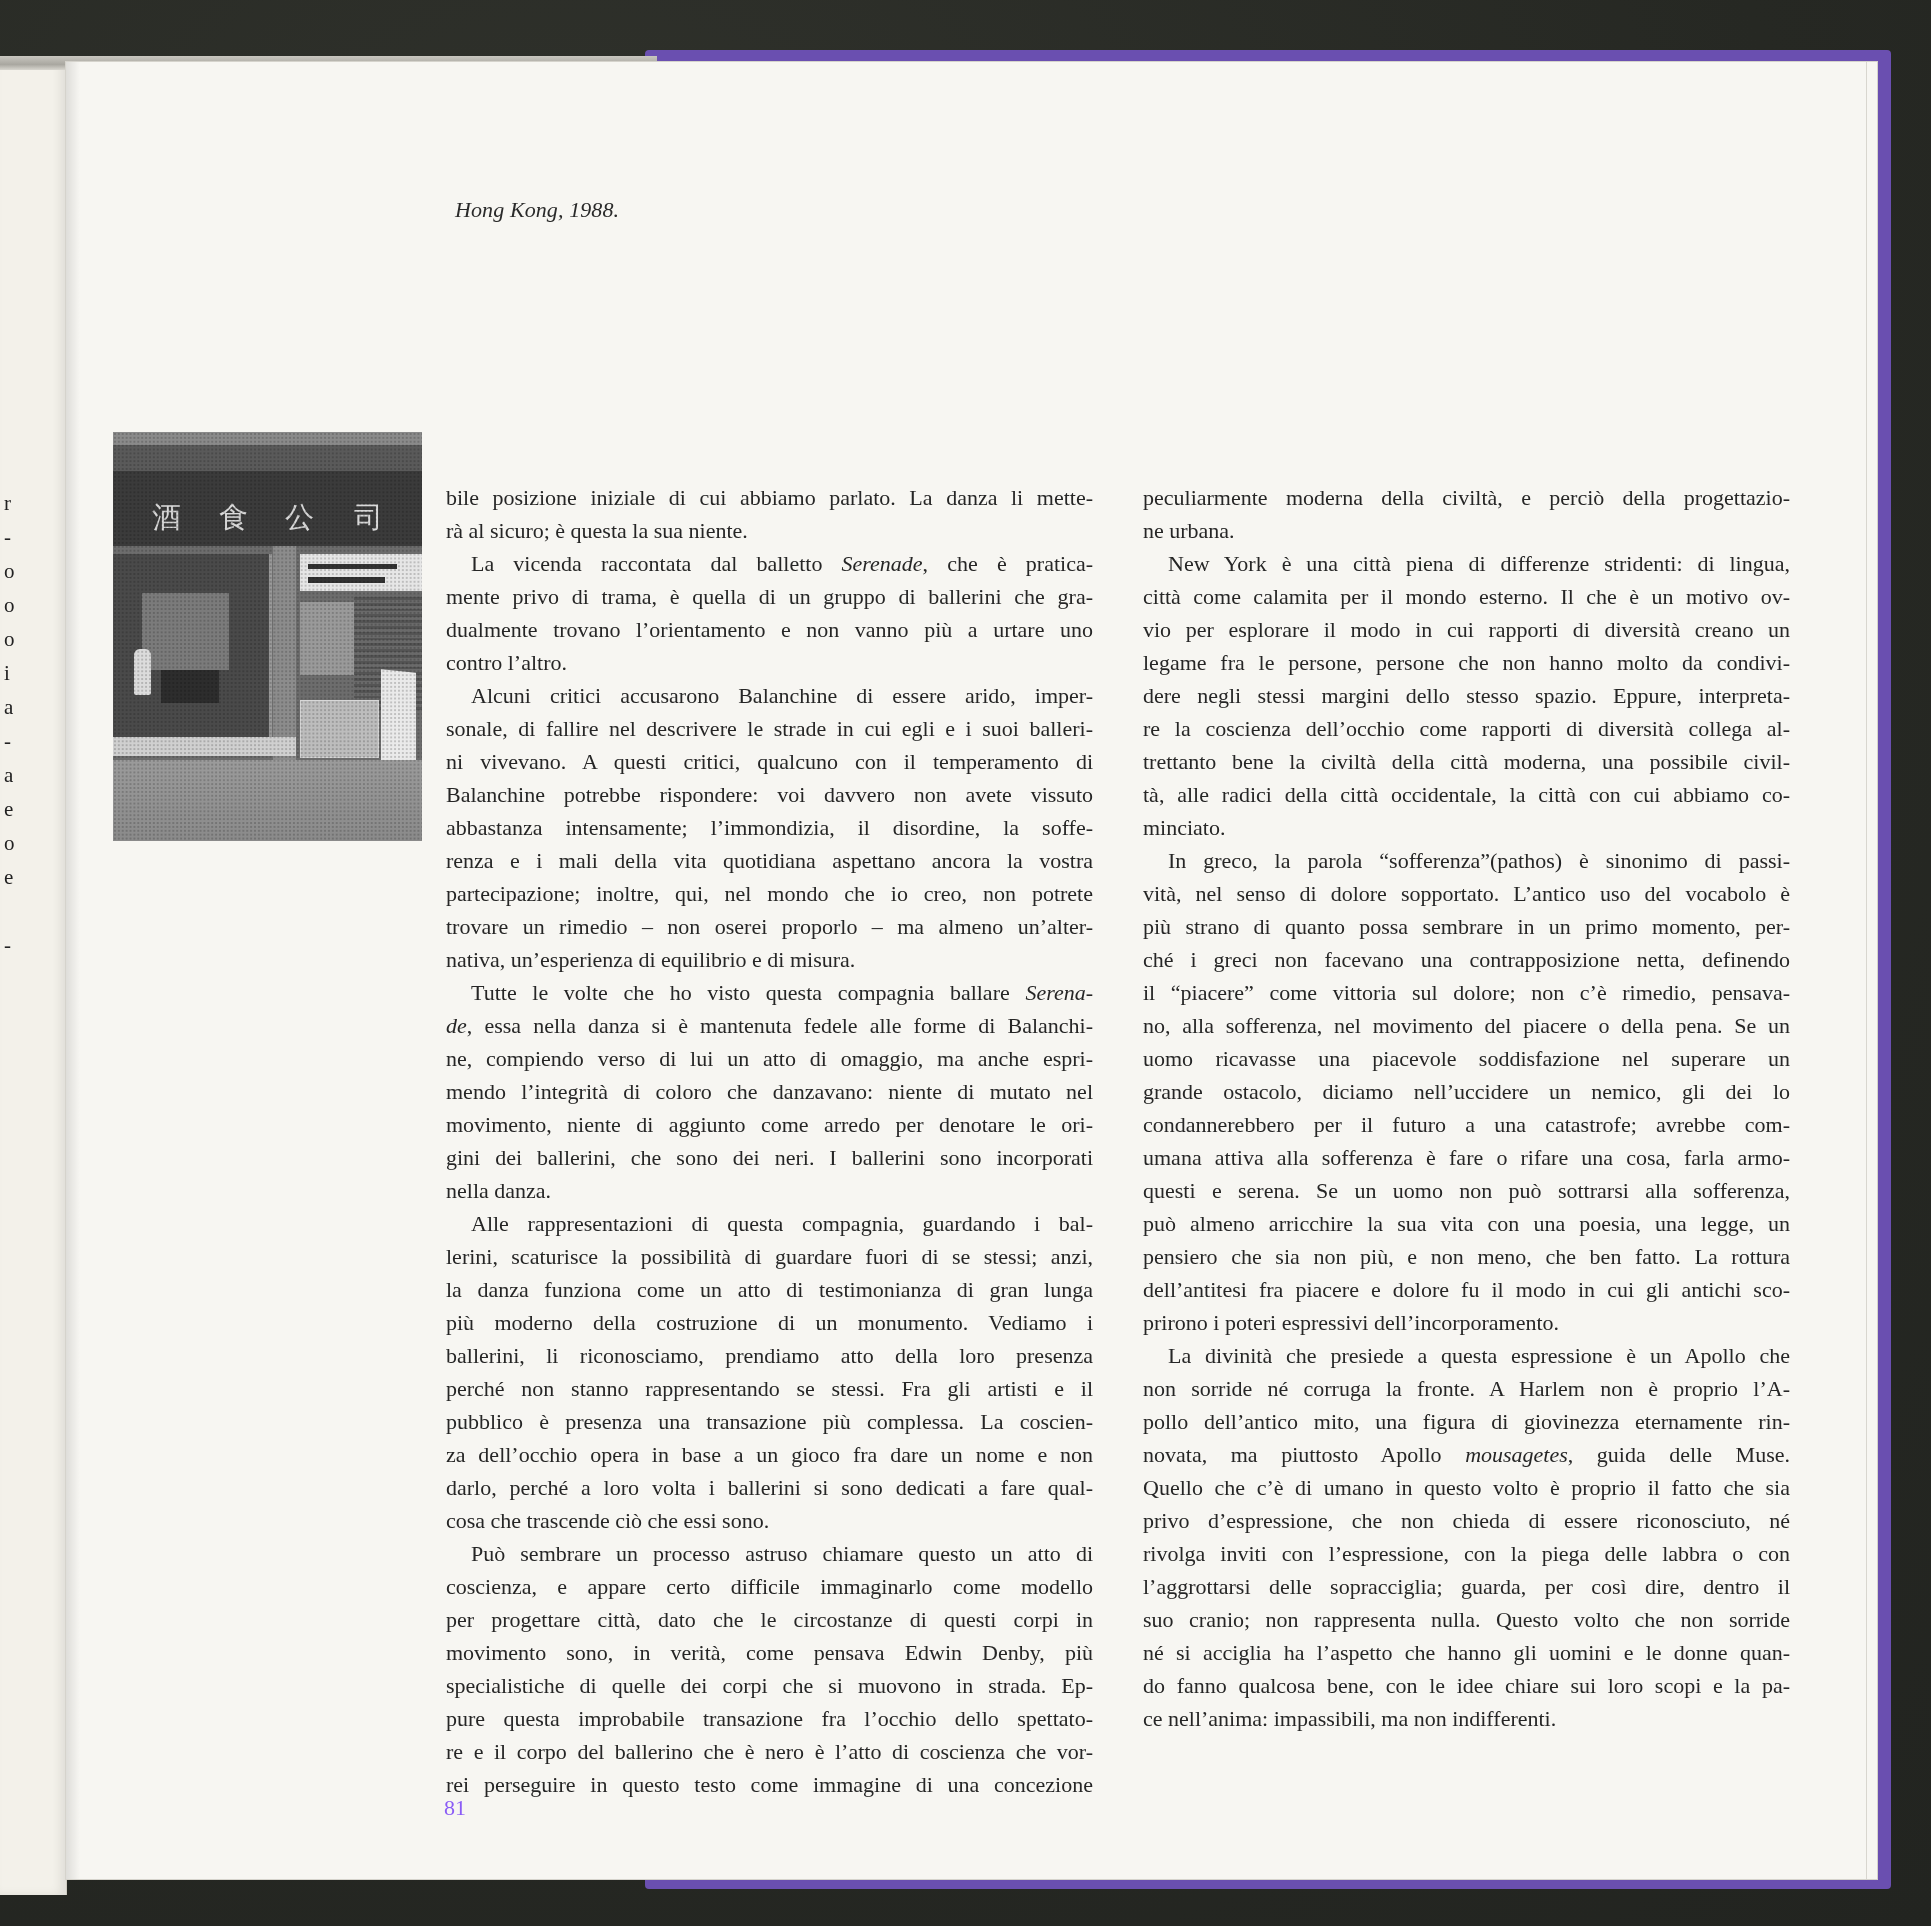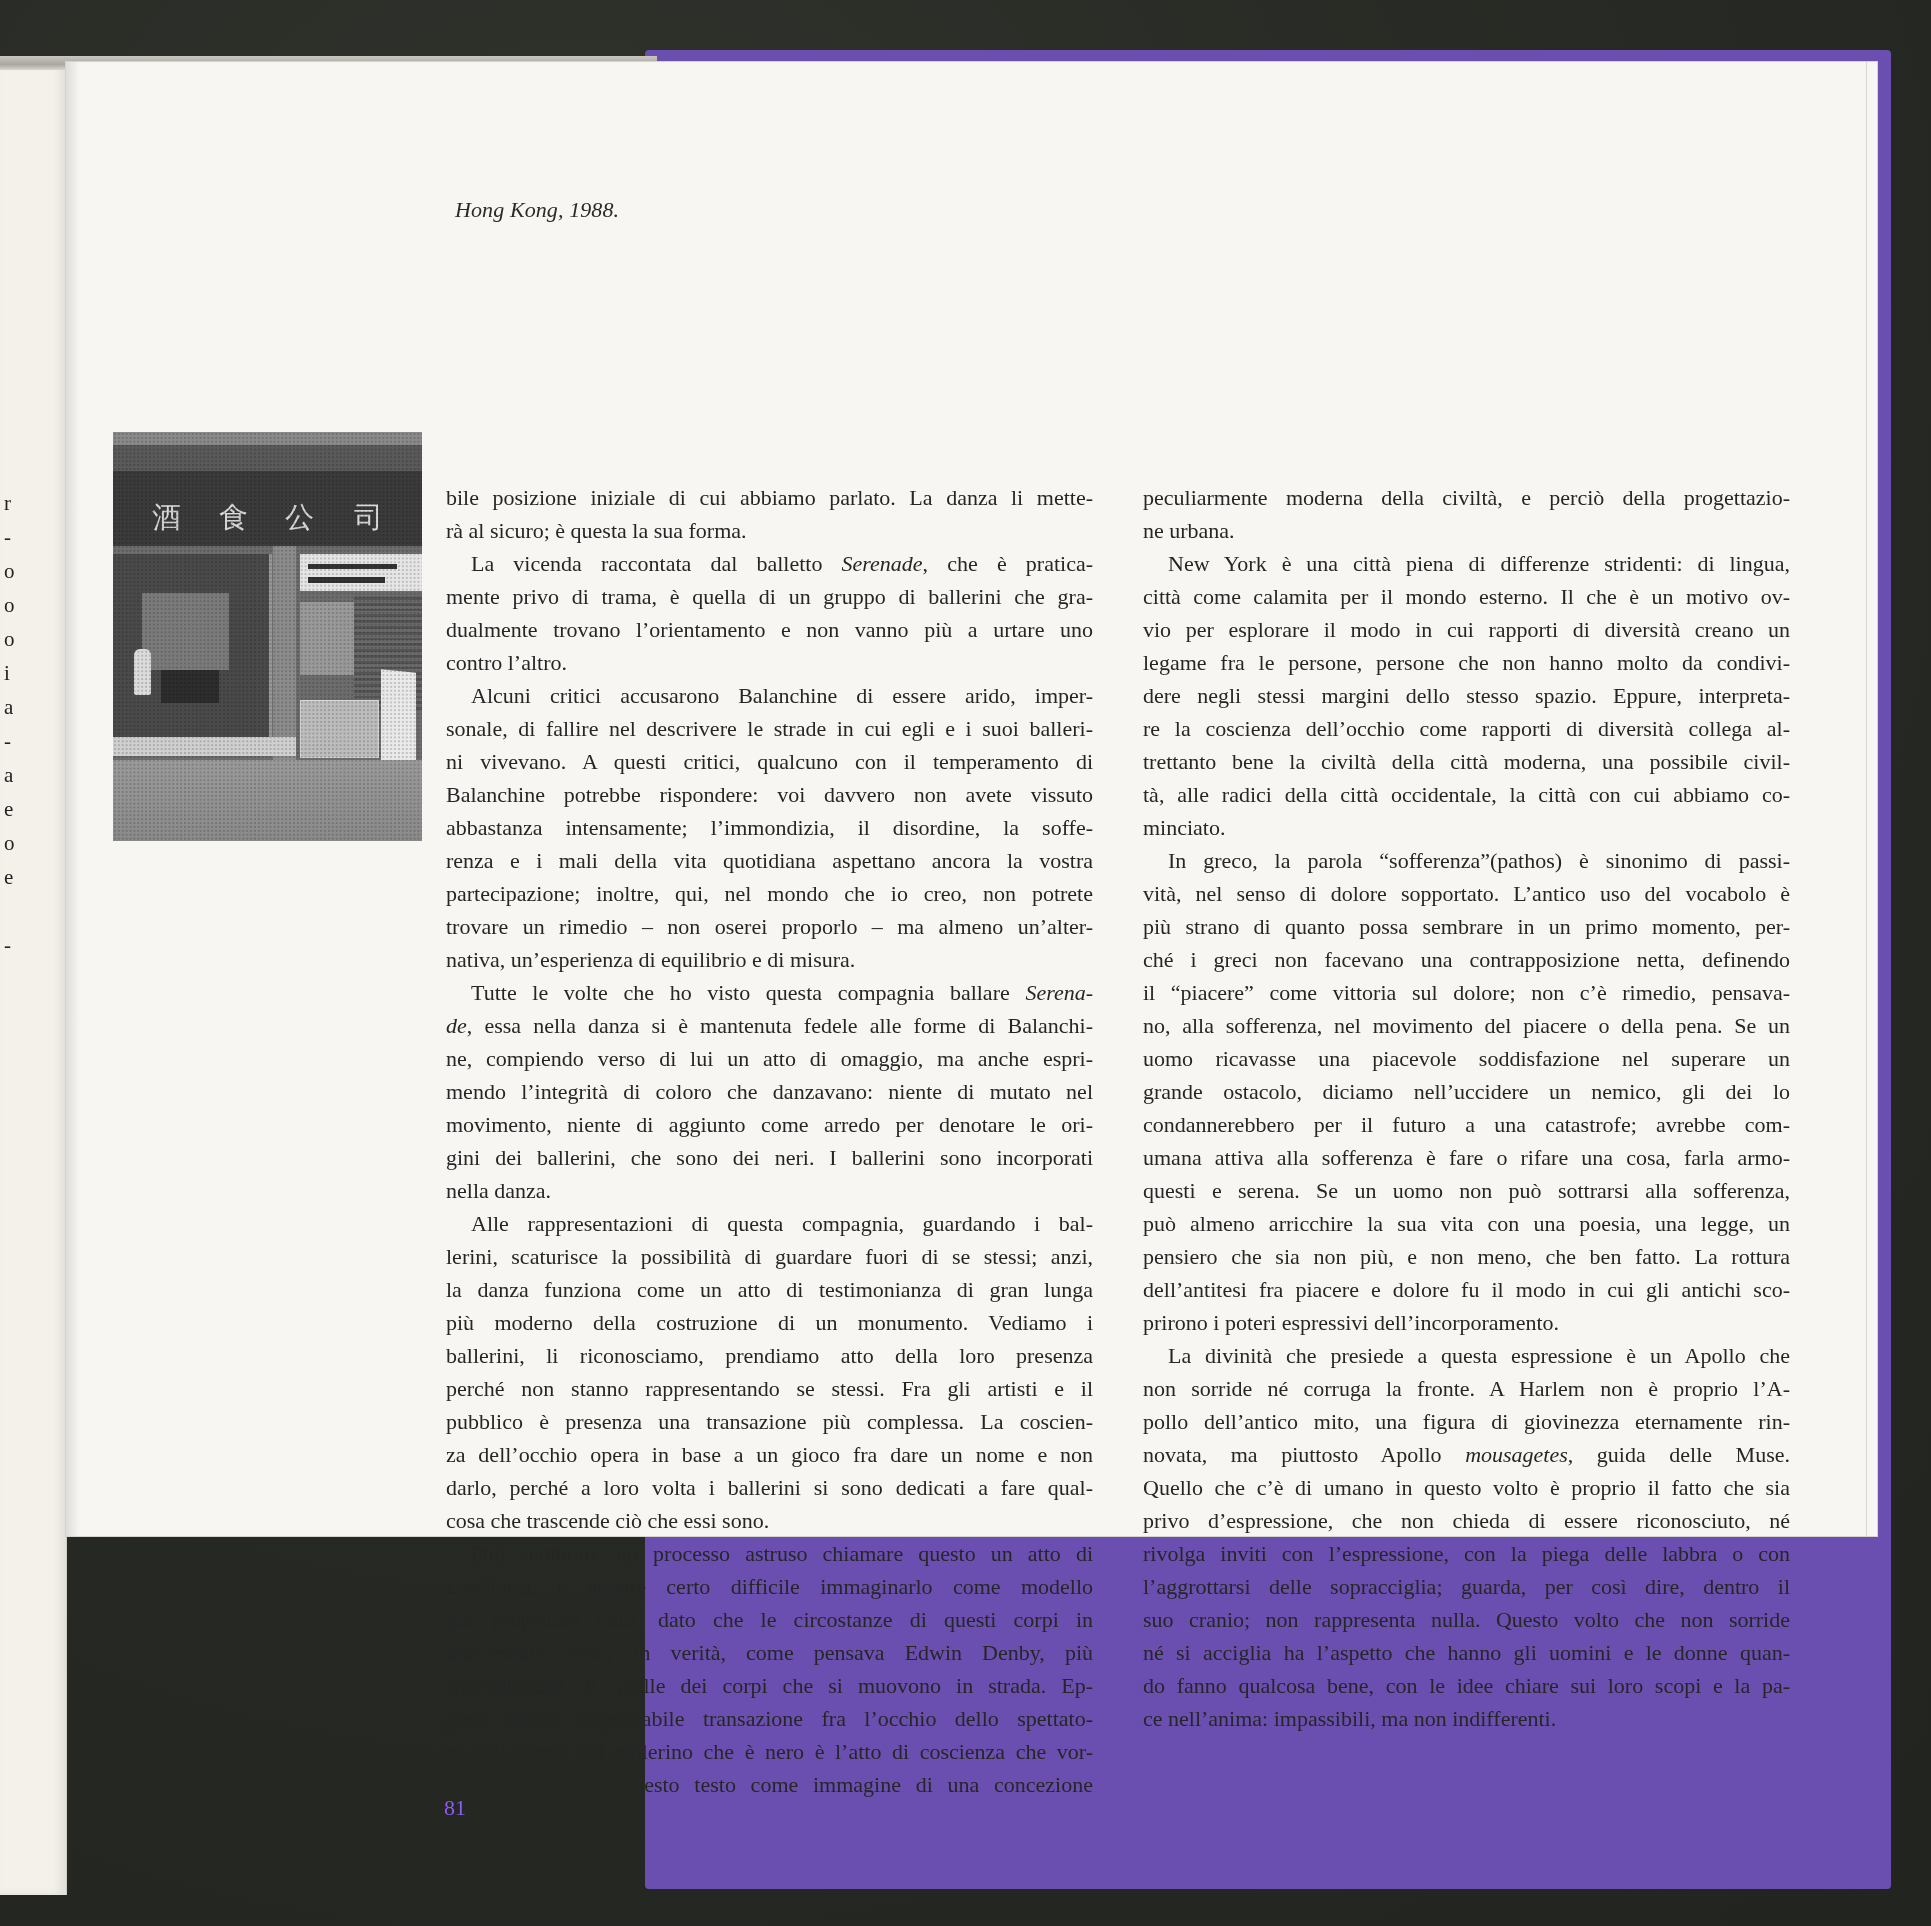--- a/index.html
+++ b/index.html
@@ -22,21 +22,21 @@
   .left-page .edge-chars span { display:block; height:34px; }
   .purple-cover {
     position:absolute; left:645px; top:50px; width:1246px; height:1839px;
     background:#6a4fb0; border-radius:3.9px;
   }
   .binding-strip {
     position:absolute; left:0; top:56px; width:657px; height:13.5px;
     background:linear-gradient(#c9c7c0,#a9a7a0 60%,#d8d6cf);
   }
   .page {
-    position:absolute; left:66px; top:62px; width:1811px; height:1474px;
+    position:absolute; left:66px; top:62px; width:1811px; height:1817px;
     background:#f7f6f2;
     box-shadow: 0 0 0 1px #d5d3cc;
   }
   .page .fold {
     position:absolute; left:0; top:0; width:13.5px; height:100%;
     background:linear-gradient(90deg, rgba(0,0,0,0.10), rgba(0,0,0,0));
   }
   .page .inner-edge {
     position:absolute; right:9.7px; top:0; width:1px; height:100%; background:#d8d6cf;
   }
@@ -142,21 +142,21 @@
     <div class="shutter"></div>
     <div class="cabinet"></div>
     <div class="panel"></div>
     <div class="step"></div>
     <div class="street"></div>
     <div class="halftone"></div>
   </div>
 
   <div class="column col-left" id="col-left">
       <span class="line"><span>bile posizione iniziale di cui abbiamo parlato. La danza li mette-</span></span>
-      <span class="line last"><span>rà al sicuro; è questa la sua forma.</span></span>
+      <span class="line last"><span>rà al sicuro; è questa la sua niente.</span></span>
       <span class="line indent"><span>La vicenda raccontata dal balletto </span><i>Serenade</i><span>, che è pratica-</span></span>
       <span class="line"><span>mente privo di trama, è quella di un gruppo di ballerini che gra-</span></span>
       <span class="line"><span>dualmente trovano l’orientamento e non vanno più a urtare uno</span></span>
       <span class="line last"><span>contro l’altro.</span></span>
       <span class="line indent"><span>Alcuni critici accusarono Balanchine di essere arido, imper-</span></span>
       <span class="line"><span>sonale, di fallire nel descrivere le strade in cui egli e i suoi balleri-</span></span>
       <span class="line"><span>ni vivevano. A questi critici, qualcuno con il temperamento di</span></span>
       <span class="line"><span>Balanchine potrebbe rispondere: voi davvero non avete vissuto</span></span>
       <span class="line"><span>abbastanza intensamente; l’immondizia, il disordine, la soffe-</span></span>
       <span class="line"><span>renza e i mali della vita quotidiana aspettano ancora la vostra</span></span>

